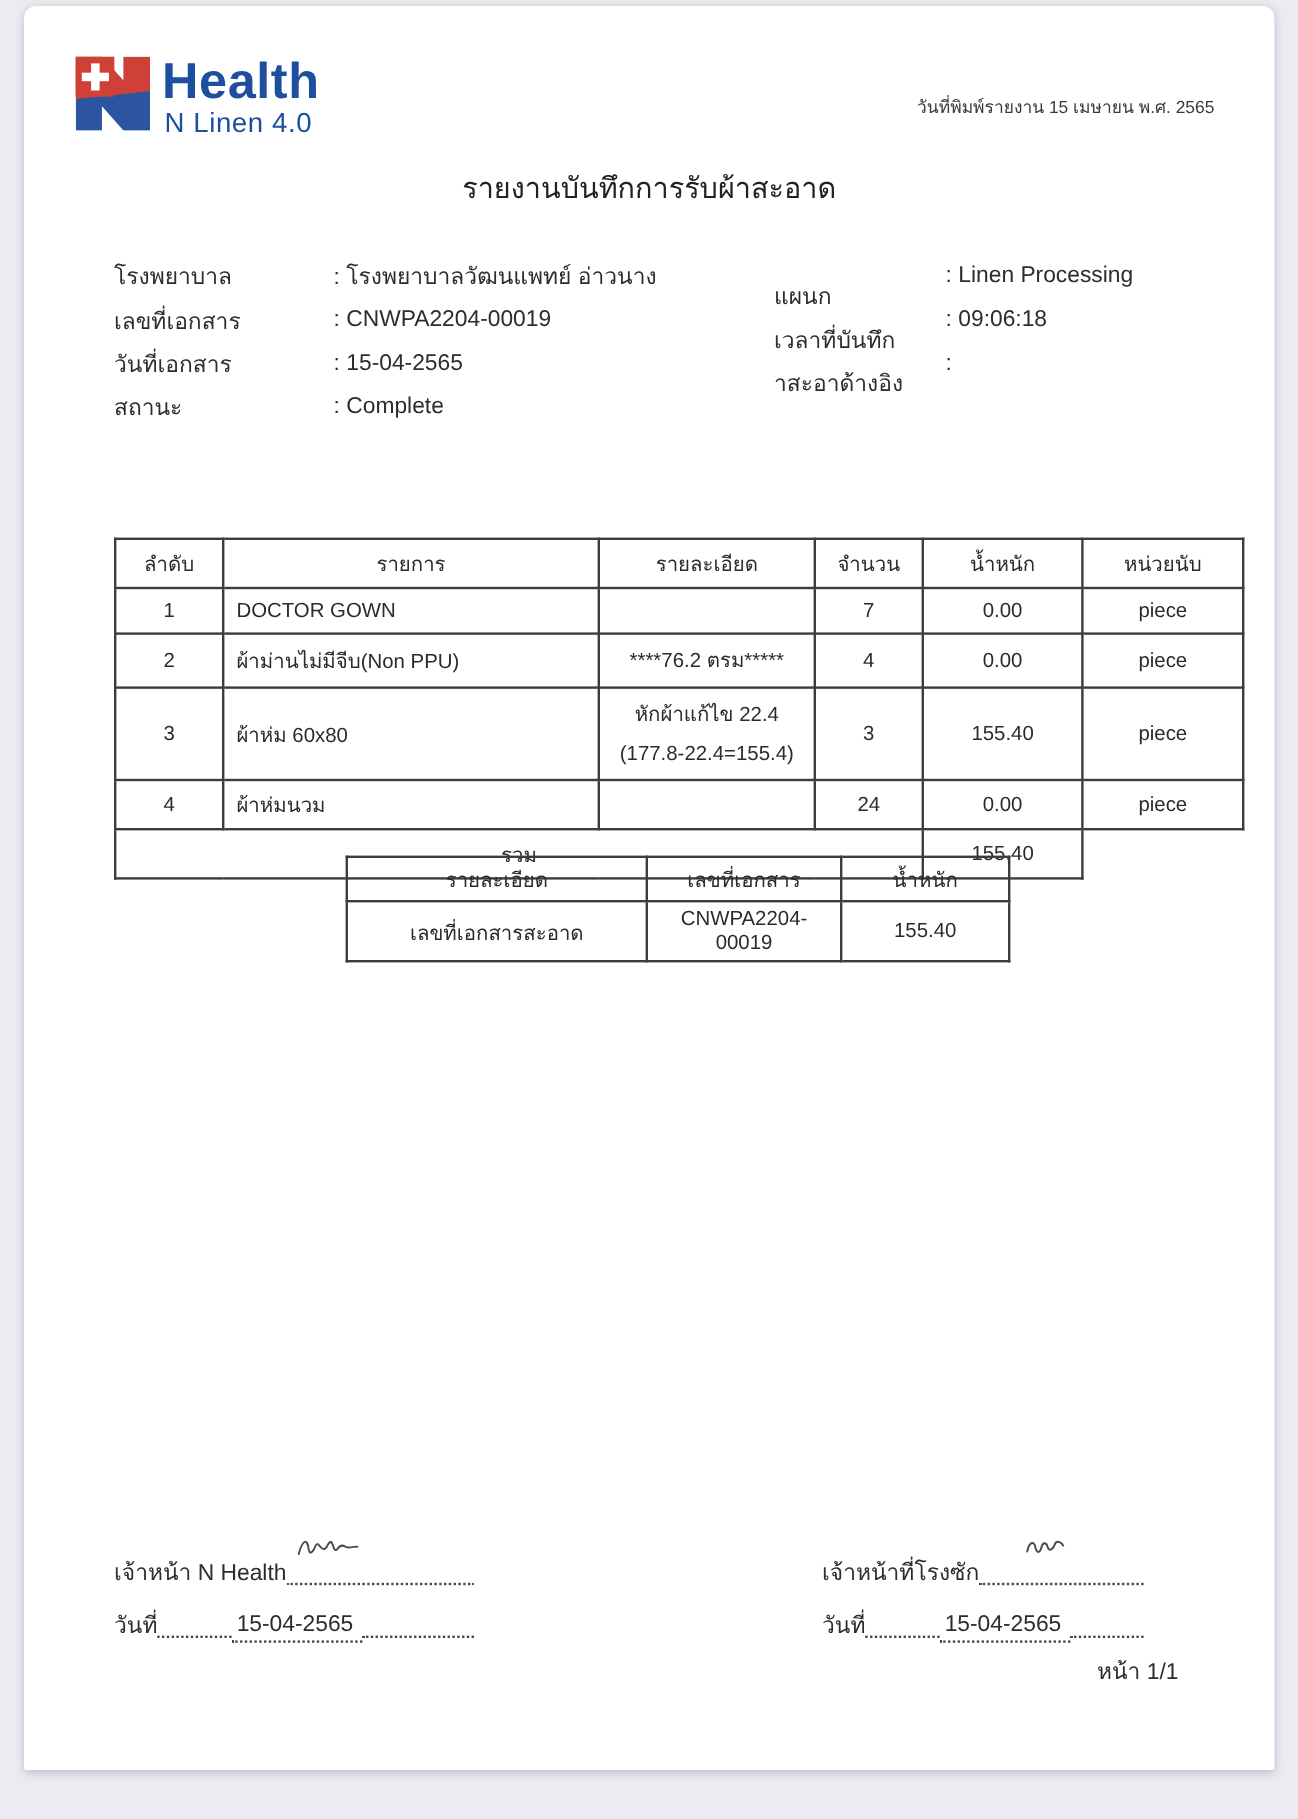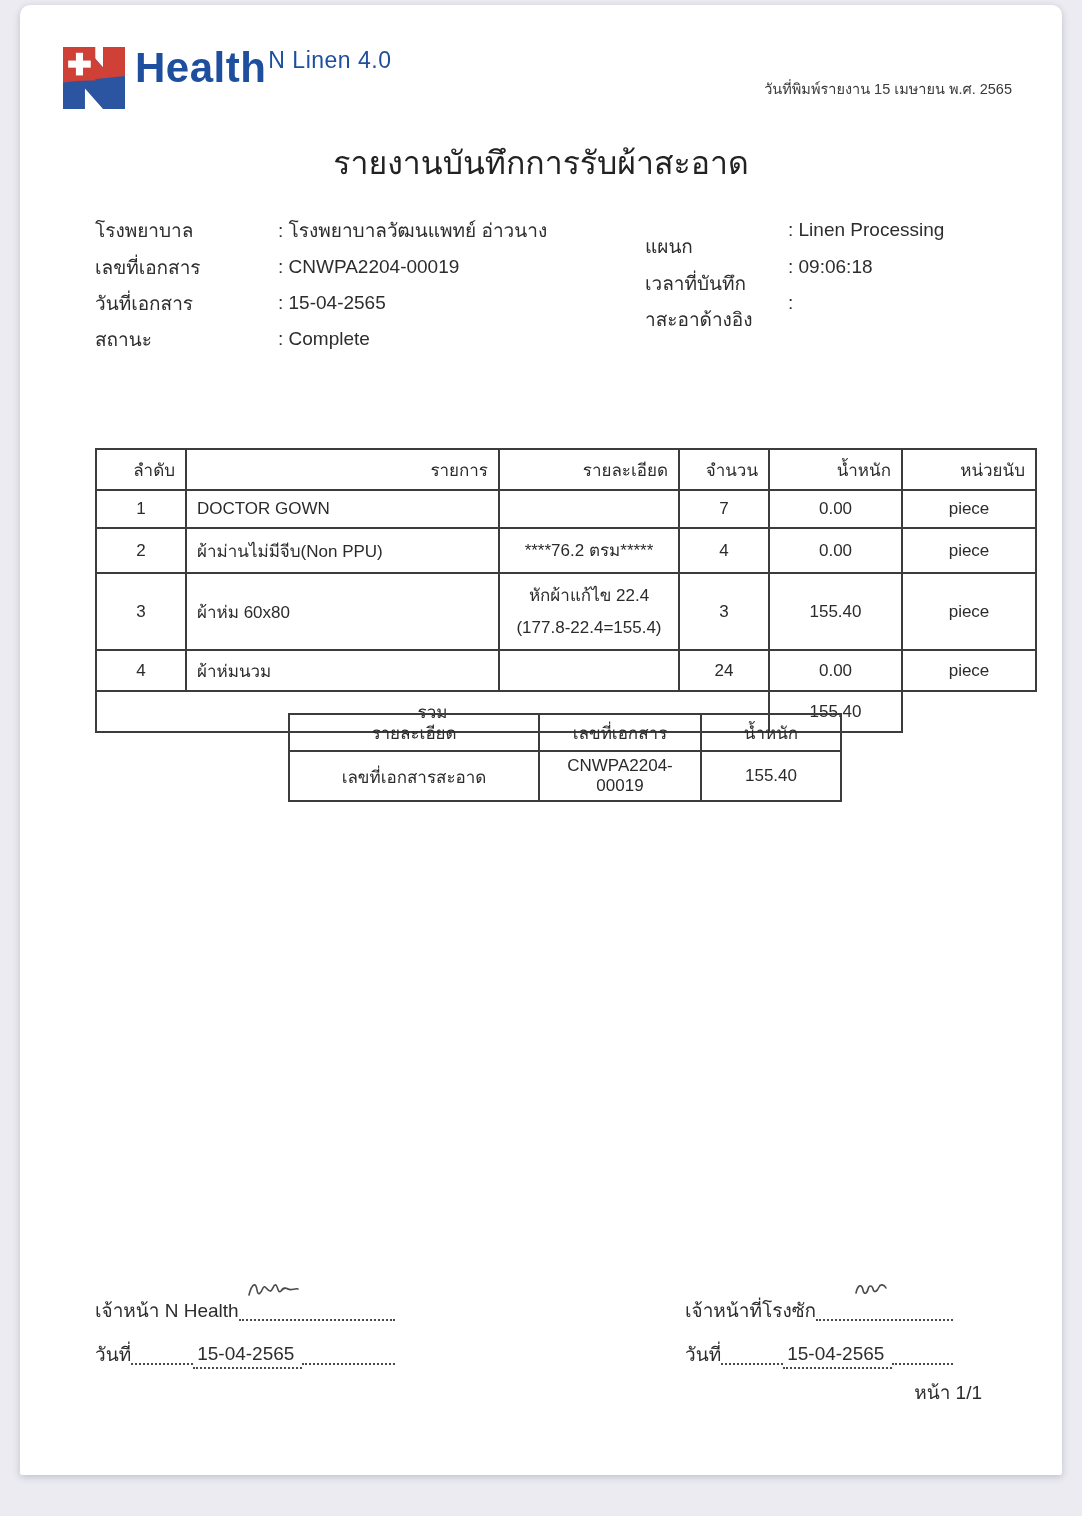--- a/index.html
+++ b/index.html
@@ -14,45 +14,45 @@
   .page {
     position:absolute; left:20px; top:5px;
     width:1042px; height:1470px;
     background:#ffffff;
     border-radius:10px 10px 2px 2px;
     box-shadow:0 2px 7px rgba(60,60,90,0.25);
     overflow:hidden;
   }
   
   .logo-wrap { position:absolute; top:42px; left:42px; display:flex; align-items:flex-start; }
-  .logo-text { margin-left:9px; display:flex; }
+  .logo-text { margin-left:9px; display:flex; flex-direction:column; }
   .brand-title { font-size:42px; font-weight:bold; color:#1d4f9e; line-height:42px; letter-spacing:0.5px; }
   .brand-sub { font-size:23px; font-weight:normal; color:#1d4f9e; line-height:26px; letter-spacing:0.5px; margin-left:2px; }
   .print-date { position:absolute; top:72px; right:50px; font-size:14.5px; color:#3a3a3a; }
-  .report-title { position:absolute; top:132px; left:0; width:100%; text-align:center; font-size:32px; color:#222; }
+  .report-title { position:absolute; top:132px; left:0; width:100%; text-align:center; font-size:24px; color:#222; }
 
   
   .info-left  { position:absolute; top:207px; left:75px;  width:530px; }
   .info-right { position:absolute; top:207px; left:625px; width:400px; }
   .info-row { display:flex; height:36.4px; align-items:center; font-size:19px; }
   .info-left  .info-label { width:183px; flex:none; }
   .info-right .info-label { width:143px; flex:none;margin-top:32px; }
   .info-value { flex:1; white-space:nowrap; }
 
   
   .items-table {
     position:absolute; top:443px; left:75px;
     width:940px; border-collapse:collapse; table-layout:fixed;
     font-size:17px; color:#2b2b2b;
   }
   .items-table th, .items-table td {
     border:2px solid #3c3c3c; font-weight:normal;
     padding:6px 10px; vertical-align:middle;
   }
-  .items-table thead th { height:40px; text-align:right;margin-left:16px; }
+  .items-table thead th { height:40px; text-align:center;margin-left:16px; }
   .items-table tbody td { height:38px; }
   .c { text-align:center; }
   .l { text-align:left; }
   .pre { white-space:pre-line; line-height:1.85; }
   .items-table td.no-border { border:none; }
   .total-row td { height:32px; }
 
   
   .summary-table {
     position:absolute; top:708px; left:268px;

